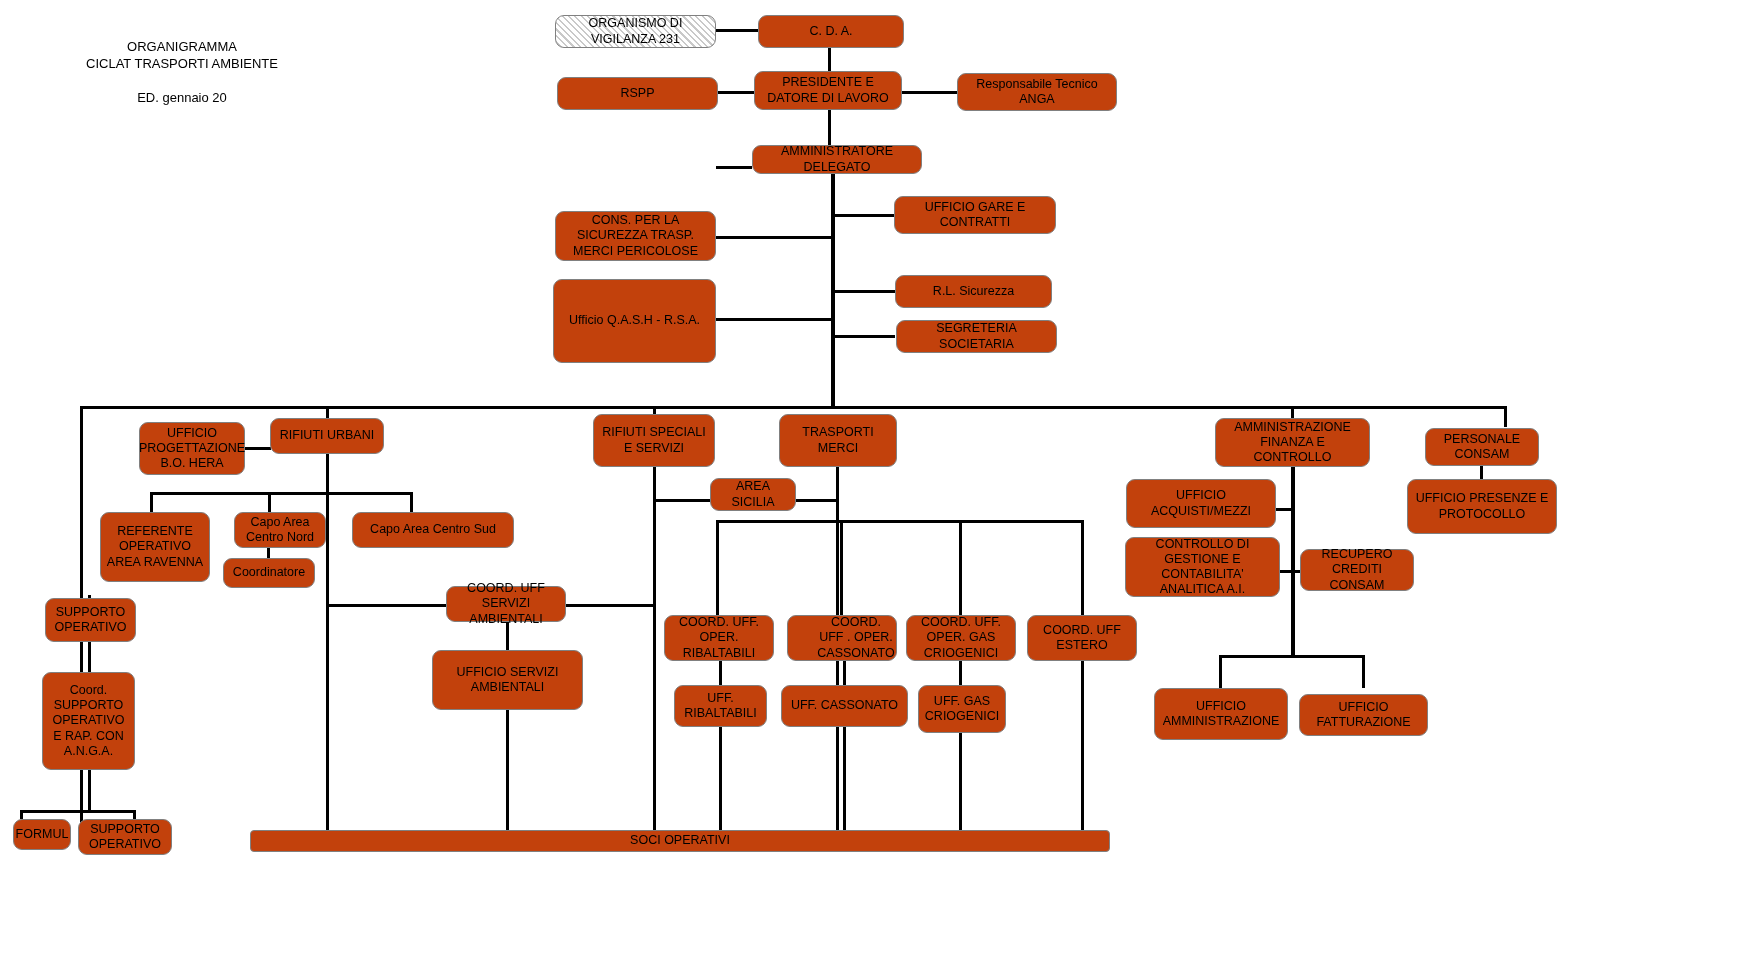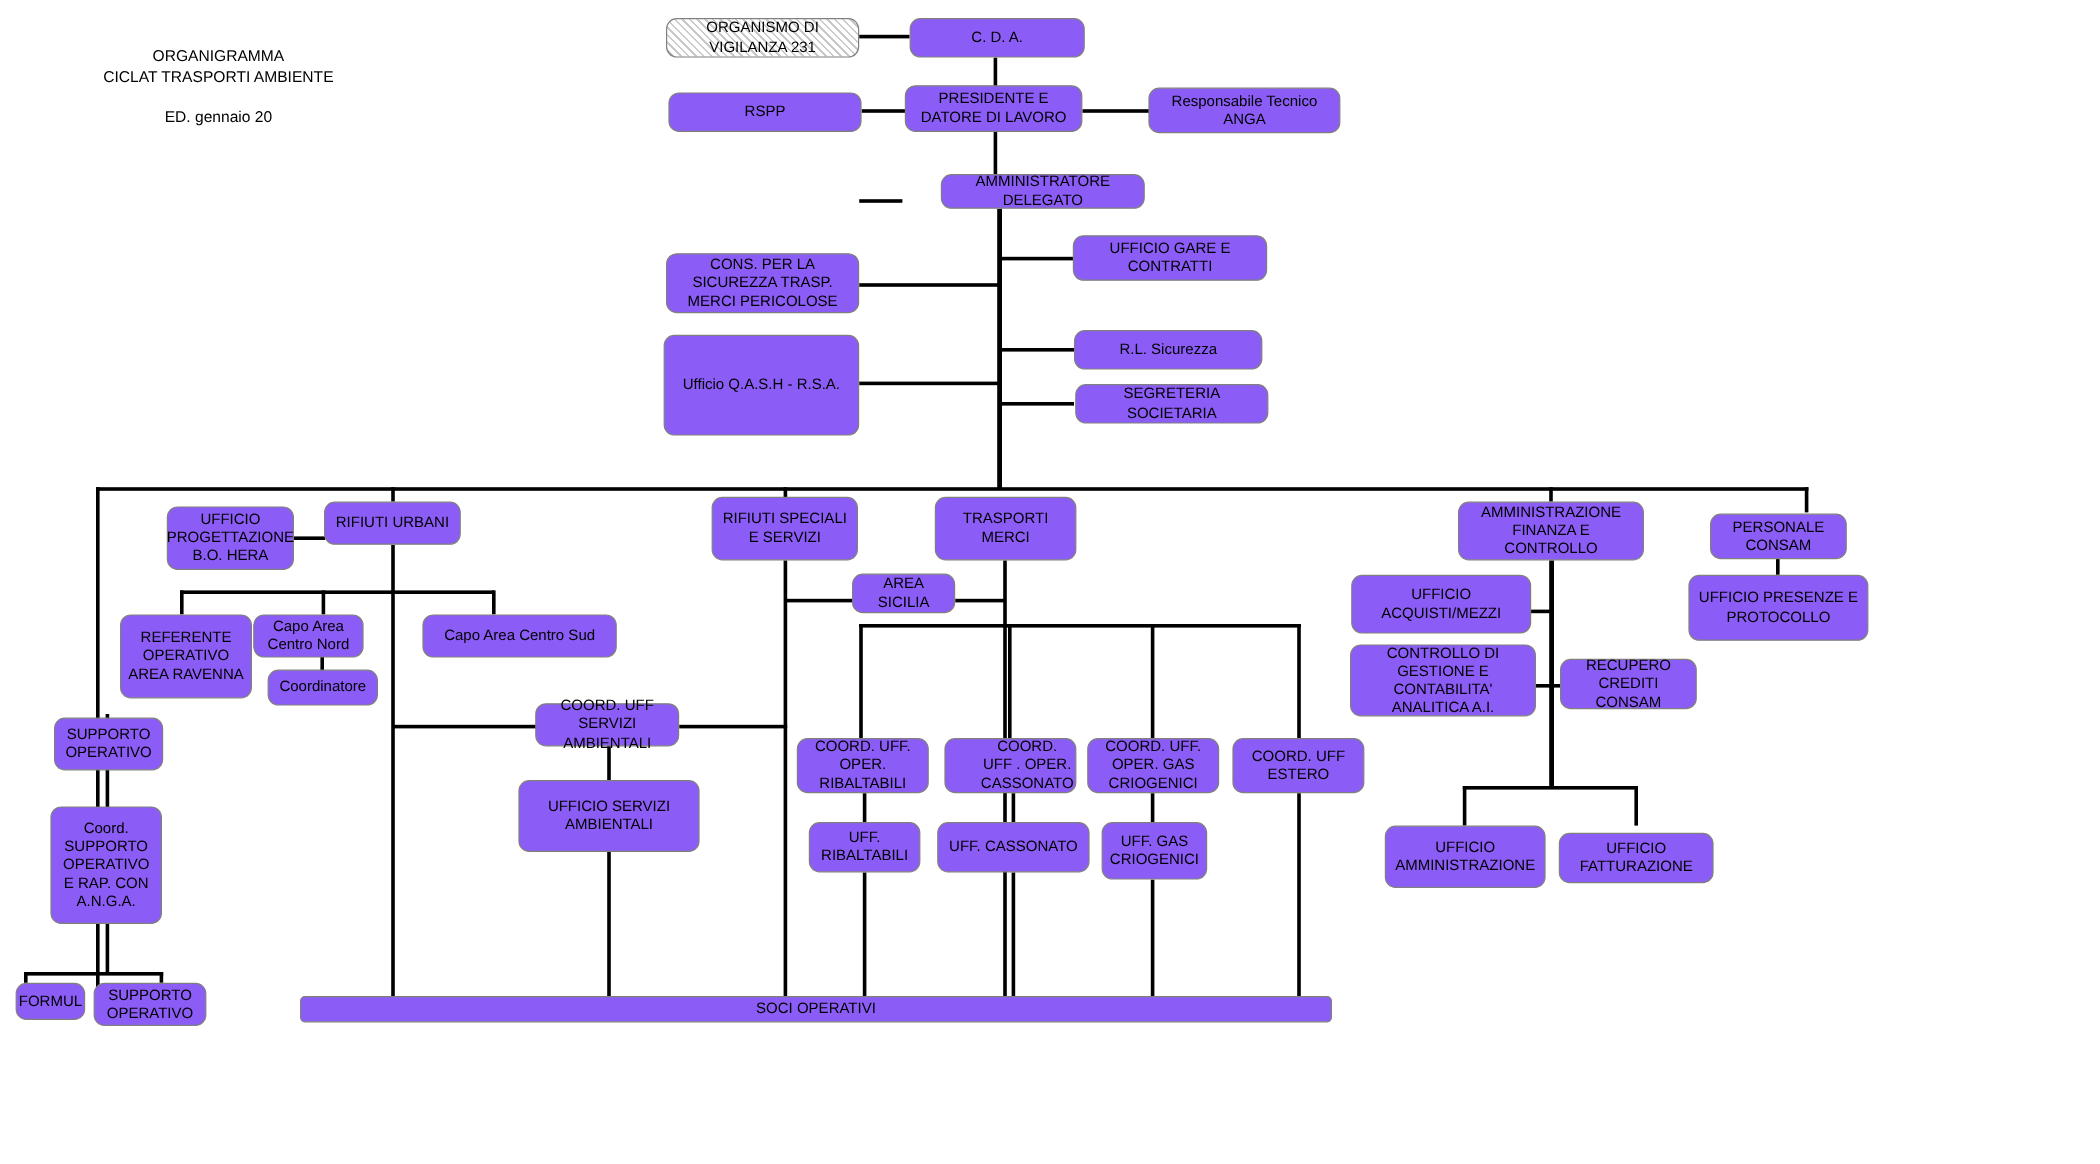--- a/index.html
+++ b/index.html
@@ -11,21 +11,21 @@
     position: relative;
     width: 1750px;
     height: 970px;
     background: #ffffff;
     font-family: "Liberation Sans", sans-serif;
     overflow: hidden;
   }
   .node {
     position: absolute;
     box-sizing: border-box;
-    background: #8b5cf6;
+    background: #c2410c;
     border: 1px solid #808080;
     border-radius: 9px;
     display: flex;
     align-items: center;
     justify-content: center;
     text-align: center;
     color: #000000;
     font-size: 12.5px;
     line-height: 1.22;
     padding: 2px 4px;
@@ -152,39 +152,39 @@
 
   <div class="node" style="left:758px; top:15px; width:146px; height:33px;">C. D. A.</div>
 
   <div class="node" style="left:557px; top:77px; width:161px; height:33px;">RSPP</div>
 
   <div class="node" style="left:754px; top:71px; width:148px; height:39px;">PRESIDENTE E DATORE DI LAVORO</div>
 
   <div class="node" style="left:957px; top:73px; width:160px; height:38px;">Responsabile Tecnico ANGA</div>
 
 
-  <div class="node" style="left:752px; top:145px; width:170px; height:29px;margin-left:32px;">AMMINISTRATORE DELEGATO</div>
+  <div class="node" style="left:752px; top:145px; width:170px; height:29px;">AMMINISTRATORE DELEGATO</div>
 
   <div class="node" style="left:555px; top:211px; width:161px; height:50px;">CONS. PER LA SICUREZZA TRASP. MERCI PERICOLOSE</div>
 
   <div class="node" style="left:894px; top:196px; width:162px; height:38px;">UFFICIO GARE E CONTRATTI</div>
 
   <div class="node" style="left:553px; top:279px; width:163px; height:84px;">Ufficio Q.A.S.H - R.S.A.</div>
 
   <div class="node" style="left:895px; top:275px; width:157px; height:33px;">R.L. Sicurezza</div>
 
   <div class="node" style="left:896px; top:320px; width:161px; height:33px;">SEGRETERIA SOCIETARIA</div>
 
   <div class="node" style="left:139px; top:422px; width:106px; height:53px;">UFFICIO PROGETTAZIONE B.O. HERA</div>
 
   <div class="node" style="left:270px; top:418px; width:114px; height:36px;">RIFIUTI URBANI</div>
 
   <div class="node" style="left:100px; top:512px; width:110px; height:70px;">REFERENTE OPERATIVO AREA RAVENNA</div>
 
-  <div class="node" style="left:211px; top:512px; width:92px; height:36px;">Capo Area Centro Nord</div>
+  <div class="node" style="left:234px; top:512px; width:92px; height:36px;">Capo Area Centro Nord</div>
 
   <div class="node" style="left:223px; top:558px; width:92px; height:30px;">Coordinatore</div>
 
   <div class="node" style="left:352px; top:512px; width:162px; height:36px;">Capo Area Centro Sud</div>
 
   <div class="node" style="left:45px; top:598px; width:91px; height:44px;">SUPPORTO OPERATIVO</div>
 
   <div class="node" style="left:42px; top:672px; width:93px; height:98px;">Coord. SUPPORTO OPERATIVO E RAP. CON A.N.G.A.</div>
 
   <div class="node" style="left:13px; top:819px; width:58px; height:31px;">FORMUL</div>

